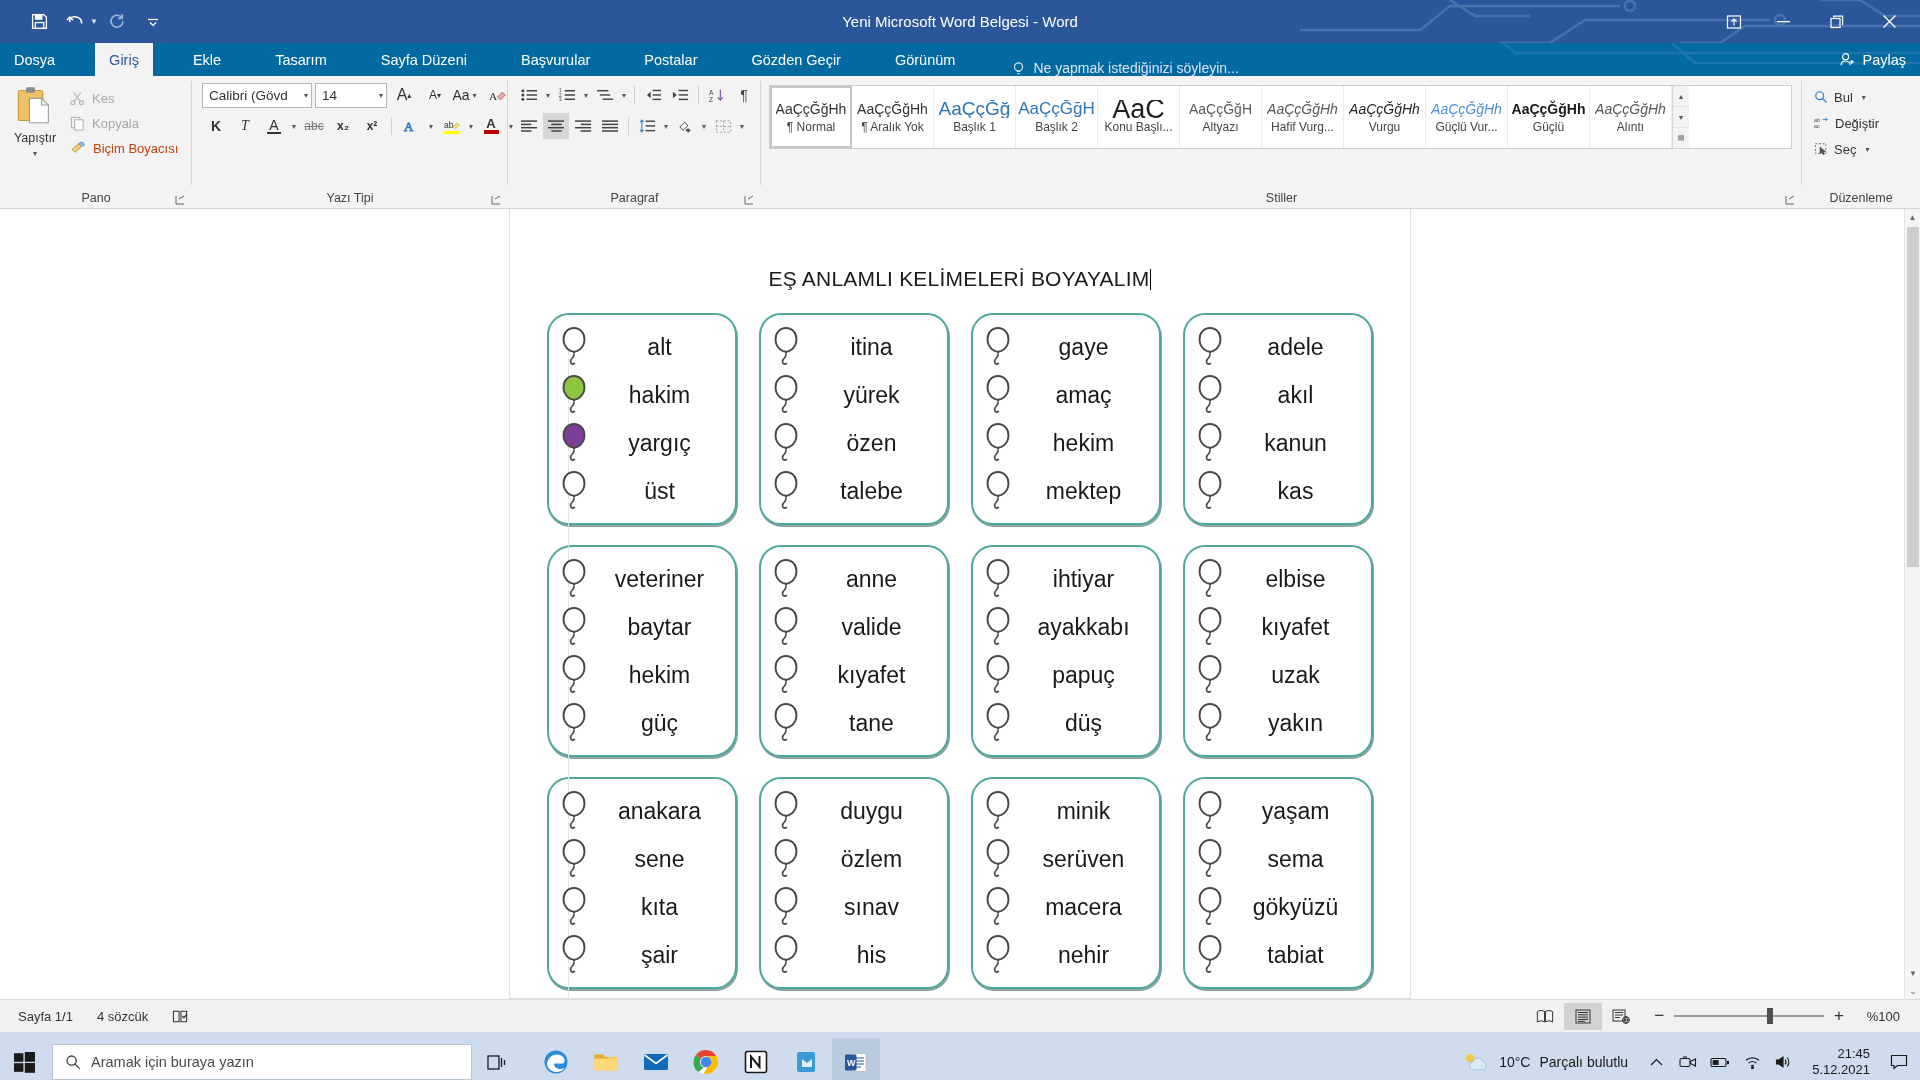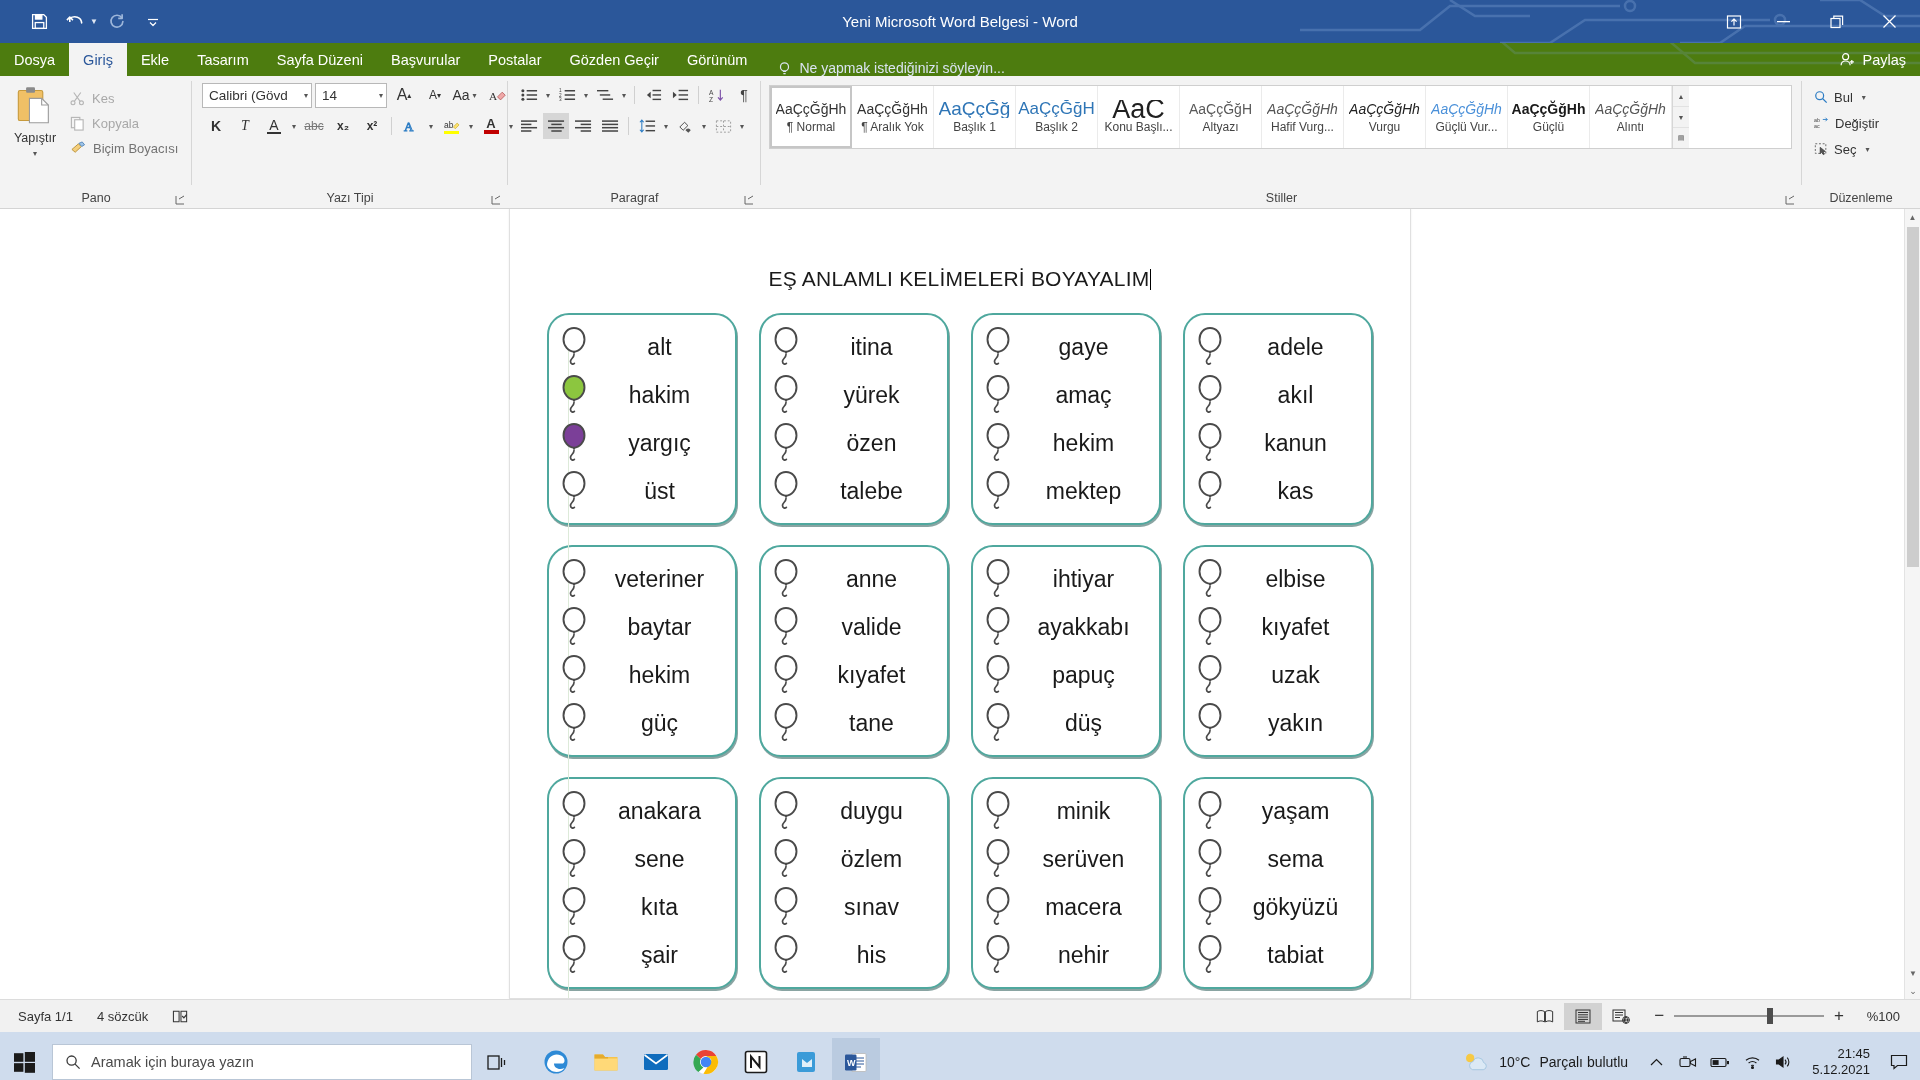--- a/index.html
+++ b/index.html
@@ -23,21 +23,21 @@
   .caret{font-size:8px;color:#dfe7f3;margin-left:-4px;}
   .tb-title{
     position:absolute;left:0;right:0;text-align:center;color:#fff;font-size:15px;
     line-height:43px;pointer-events:none;
   }
   .tb-right{margin-left:auto;display:flex;align-items:center;z-index:3;padding-right:4px;}
   .win-btn{width:53px;height:43px;display:flex;align-items:center;justify-content:center;color:#fff;}
   .ribbon-display{width:46px;height:43px;display:flex;align-items:center;justify-content:center;color:#fff;}
 
   
-  .tabbar{height:33px;background:#4d7c0f;display:flex;align-items:flex-end;position:relative;overflow:hidden;}
+  .tabbar{height:33px;background:#0369a1;display:flex;align-items:flex-end;position:relative;overflow:hidden;gap:26px;}
   .tabbar .tb-deco2{position:absolute;right:0;top:-20px;width:620px;height:60px;opacity:.3;}
   .tab{
     height:33px;padding:0 14px;color:#fff;font-size:14.5px;display:flex;align-items:center;
     position:relative;z-index:2;white-space:nowrap;
   }
   .tab:first-child{padding-left:14px;margin-left:6px;}
   .tab.active{background:#f3f3f3;color:#2b579a;}
   .tellme{display:flex;align-items:center;gap:7px;color:#dbe4f2;font-size:14px;padding-left:16px;z-index:2;}
   .share{
     margin-left:auto;z-index:3;display:flex;align-items:center;gap:6px;color:#fff;font-size:14.5px;
@@ -59,21 +59,21 @@
   .dlauncher{position:absolute;right:4px;bottom:3px;width:14px;height:14px;color:#666;}
 
   
   .paste{
     width:62px;display:flex;flex-direction:column;align-items:center;gap:6px;padding-top:4px;cursor:default;
   }
   .paste-label{font-size:12.5px;color:#333;}
   .paste-caret{font-size:8px;color:#555;line-height:6px;}
   .clip-items{display:flex;flex-direction:column;gap:3px;padding-top:6px;}
   .clip-item{display:flex;align-items:center;gap:7px;font-size:13px;color:#a8a8a8;height:22px;padding:0 4px;}
-  .clip-item.enabled{color:#737373;}
+  .clip-item.enabled{color:#c2410c;}
 
   
   .font-row{display:flex;align-items:center;gap:3px;height:28px;}
   .combo{
     height:25px;border:1px solid #b8b8b8;background:#fff;display:flex;align-items:center;
     padding:0 3px 0 6px;font-size:13.5px;color:#333;
   }
   .combo .cv{flex:1;overflow:hidden;white-space:nowrap;}
   .combo .carr{font-size:8px;color:#555;padding-left:4px;}
   .ficon{width:28px;height:26px;display:flex;align-items:center;justify-content:center;font-size:14px;color:#333;}

